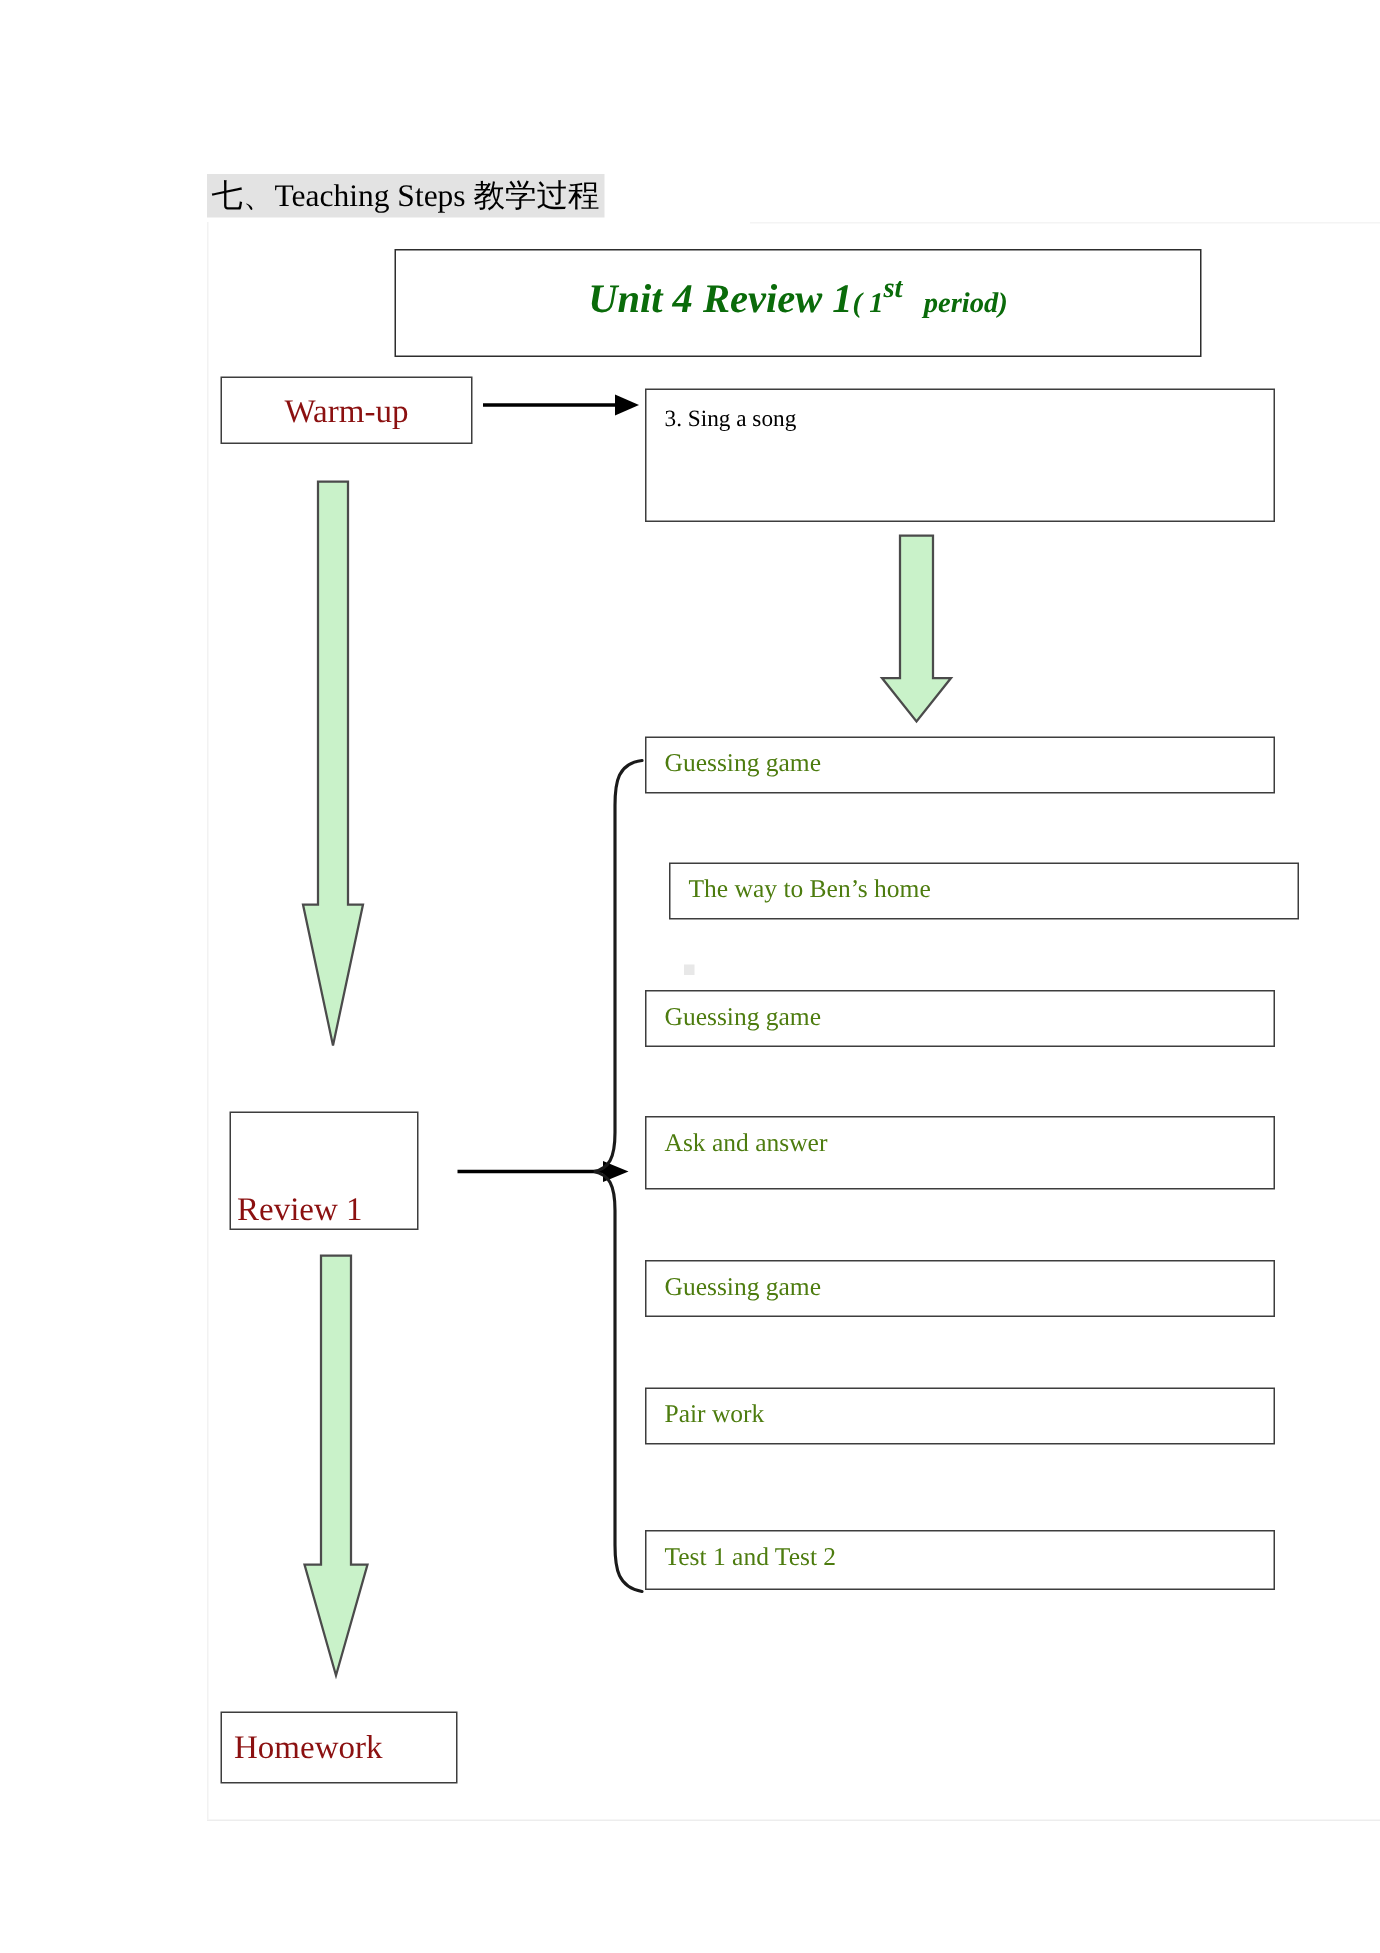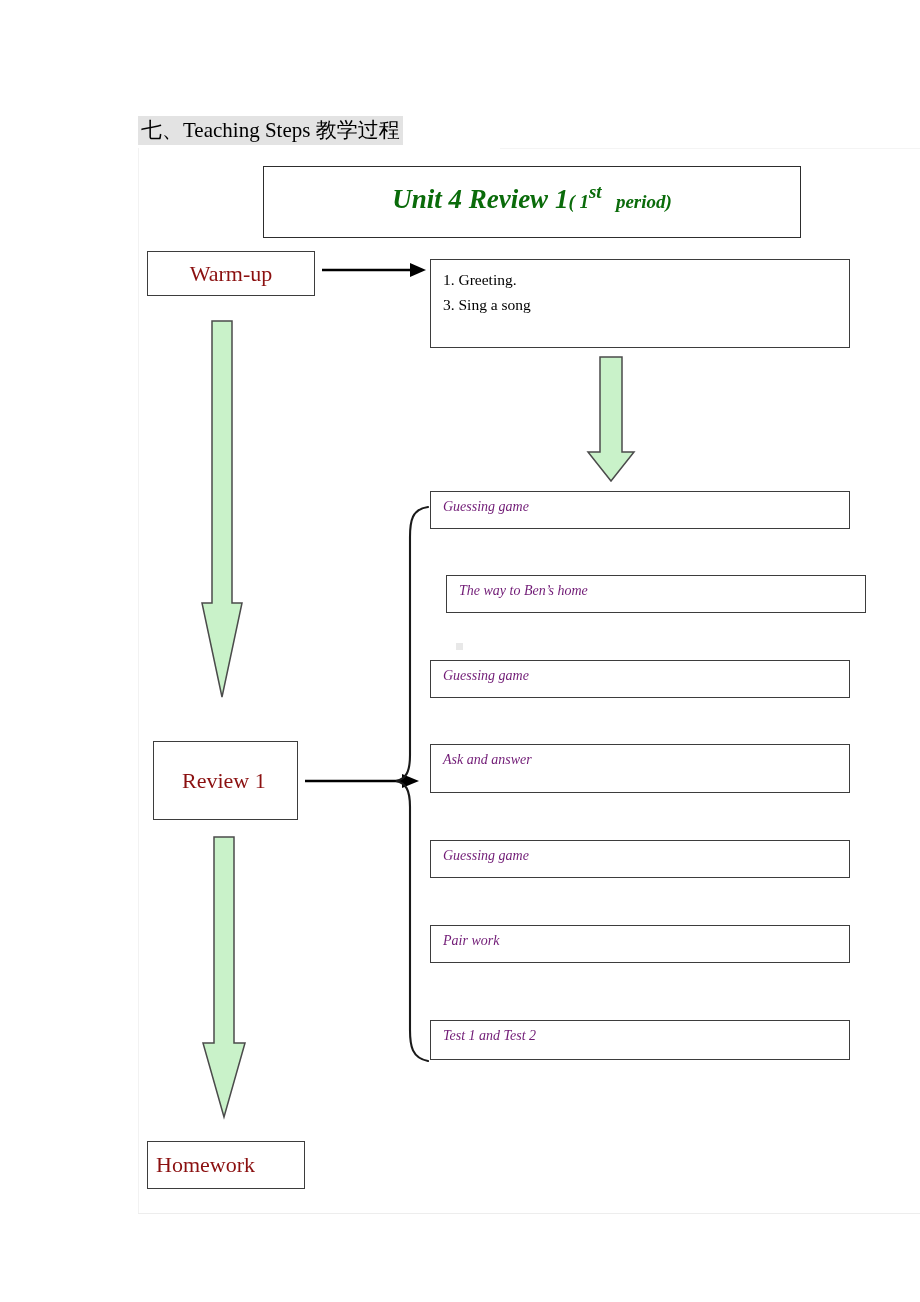--- a/index.html
+++ b/index.html
@@ -107,23 +107,24 @@
   .warmup-box {
     left: 147px;
     top: 251px;
     width: 168px;
     height: 45px;
     justify-content: center;
   }
   .review-box {
     left: 153px;
     top: 741px;
-    width: 145px;
+    width: 126px;
     height: 79px;
-    padding-left: 28px;
+    padding-left: 4px;
+    align-items: flex-end;
   }
   .homework-box {
     left: 147px;
     top: 1141px;
     width: 158px;
     height: 48px;
     padding-left: 8px;
   }
 
   
@@ -143,24 +144,23 @@
 
   
   .act-box {
     left: 430px;
     width: 420px;
     display: flex;
     align-items: flex-start;
     padding: 7px 0 0 12px;
   }
   .act-box .act-label {
-    font-size: 14px;
-    color: #701a75;
-    white-space: nowrap;
-    font-style: italic;
+    font-size: 17px;
+    color: #4d7c0f;
+    white-space: nowrap;
   }
   .act-1 { top: 491px;  height: 38px; }
   .act-2 { top: 575px;  height: 38px; margin-left: 16px; }
   .act-3 { top: 660px;  height: 38px; }
   .act-4 { top: 744px;  height: 49px; }
   .act-5 { top: 840px;  height: 38px; }
   .act-6 { top: 925px;  height: 38px; }
   .act-7 { top: 1020px; height: 40px; }
 
   
@@ -196,21 +196,20 @@
   <div class="title-text">
     <span>Unit 4 Review 1</span><span class="small">( 1</span><sup class="small">st</sup><span class="small">&nbsp;&nbsp;&nbsp;</span><span class="small">period)</span>
   </div>
 </div>
 
 <div class="box stage-box warmup-box">
   <span class="stage-label">Warm-up</span>
 </div>
 
 <div class="box list-box">
-  <div class="line">1. Greeting.</div>
   <div class="line">3. Sing a song</div>
 </div>
 
 <div class="box act-box act-1">
   <span class="act-label">Guessing game</span>
 </div>
 <div class="box act-box act-2">
   <span class="act-label">The way to Ben’s home</span>
 </div>
 <div class="artifact"></div>

